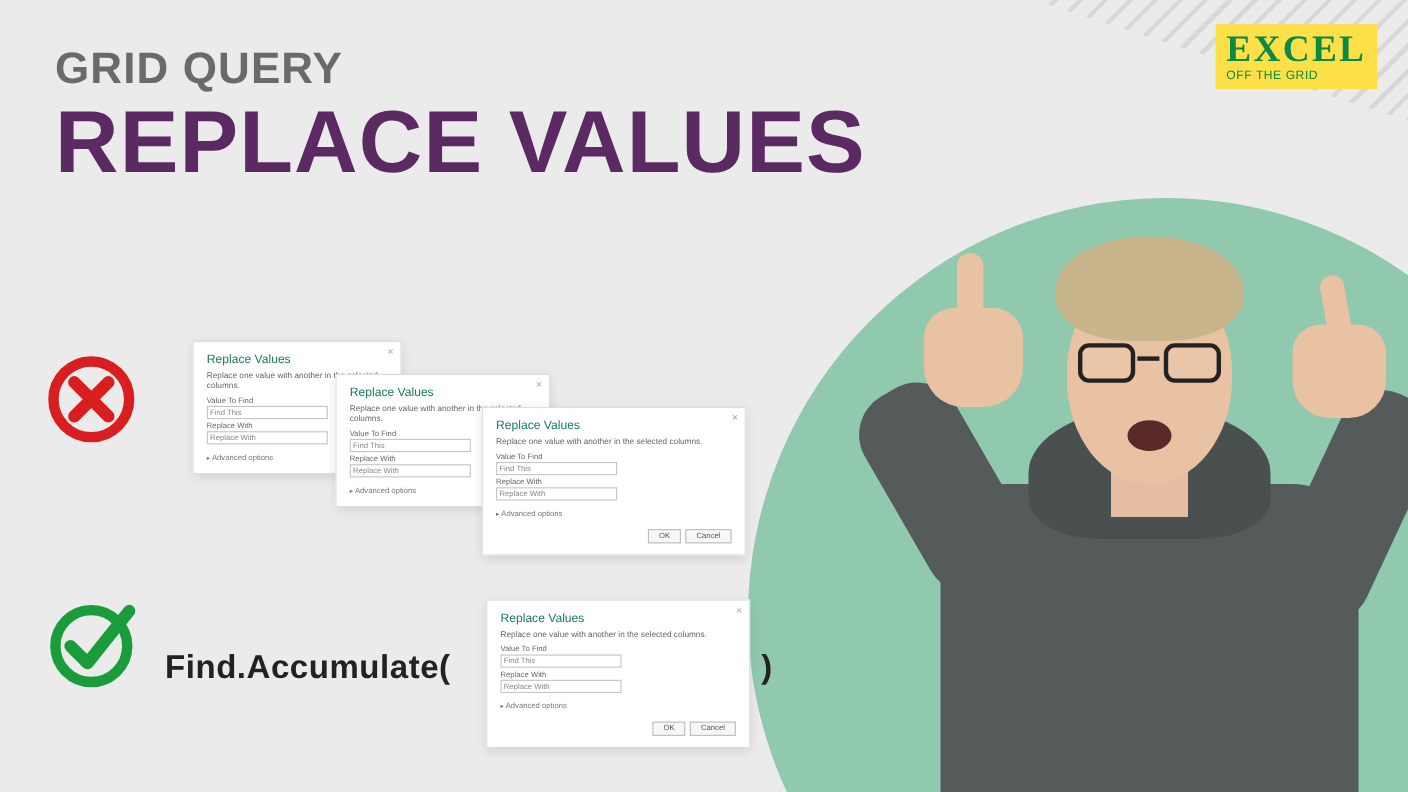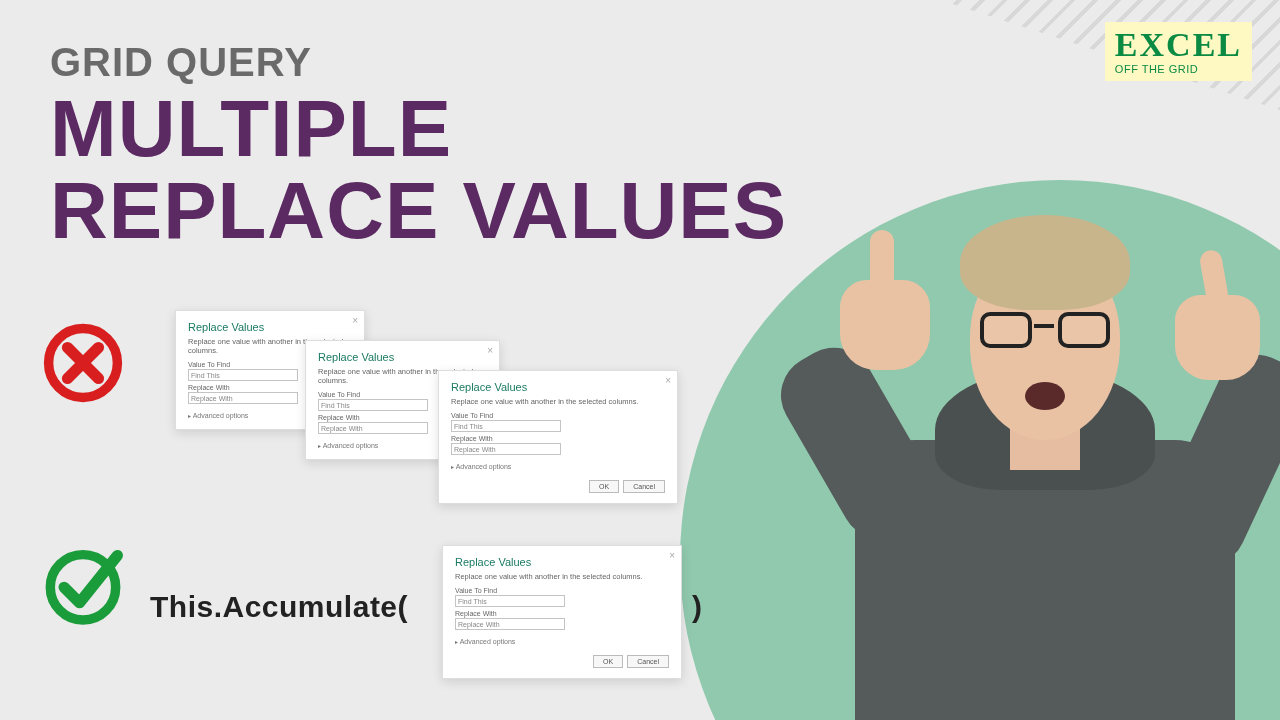--- a/index.html
+++ b/index.html
@@ -19,21 +19,21 @@
       135deg,
       transparent 0 12px,
       #d6d6d6 12px 16px
     );
     clip-path: polygon(20% 0, 100% 0, 100% 100%, 0 0);
     opacity: 0.9;
   }
   .logo {
     position: absolute;
     top: 22px; right: 28px;
-    background: #fef9c3;
+    background: #fde047;
     padding: 6px 10px;
     text-align: left;
     line-height: 1;
   }
   .logo .big {
     font-family: "Times New Roman", Georgia, serif;
     font-weight: bold;
     font-size: 34px;
     color: #0a8a42;
     letter-spacing: 2px;
@@ -287,21 +287,20 @@
 
 <div class="diag-stripes"></div>
 
 <div class="logo">
   <div class="big">EXCEL</div>
   <div class="small">OFF THE GRID</div>
 </div>
 
 <div class="title-block">
   <div class="eyebrow">GRID QUERY</div>
-  <div class="headline">MULTIPLE</div>
   <div class="headline">REPLACE VALUES</div>
 </div>
 
 <div class="green-circle"></div>
 
 <div class="presenter">
   <div class="hoodie"></div>
   <div class="arm-r"></div>
   <div class="hand-r">
       <div class="finger"></div>
@@ -367,21 +366,21 @@
   <div class="d-input">Find This</div>
   <div class="d-label">Replace With</div>
   <div class="d-input">Replace With</div>
   <div class="d-adv">Advanced options</div>
   <div class="d-buttons">
     <div class="d-btn">OK</div>
     <div class="d-btn">Cancel</div>
   </div>
 </div>
 
-<div class="func-text">This.Accumulate(</div>
+<div class="func-text">Find.Accumulate(</div>
 <div class="func-close">)</div>
 
 <div class="dialog d4">
   <div class="close">×</div>
   <div class="d-title">Replace Values</div>
   <div class="d-sub">Replace one value with another in the selected columns.</div>
   <div class="d-label">Value To Find</div>
   <div class="d-input">Find This</div>
   <div class="d-label">Replace With</div>
   <div class="d-input">Replace With</div>

